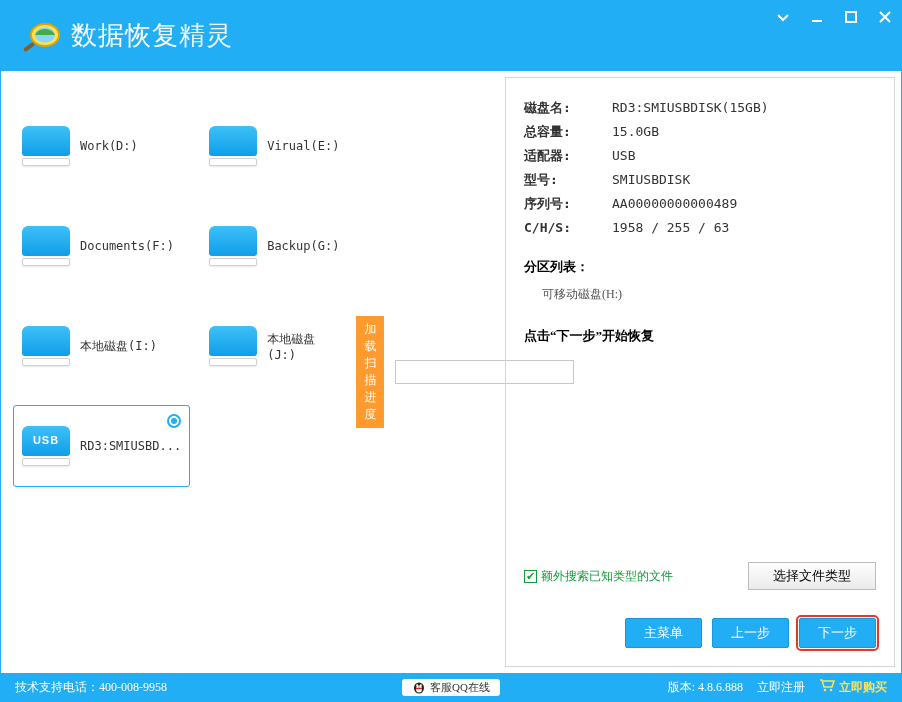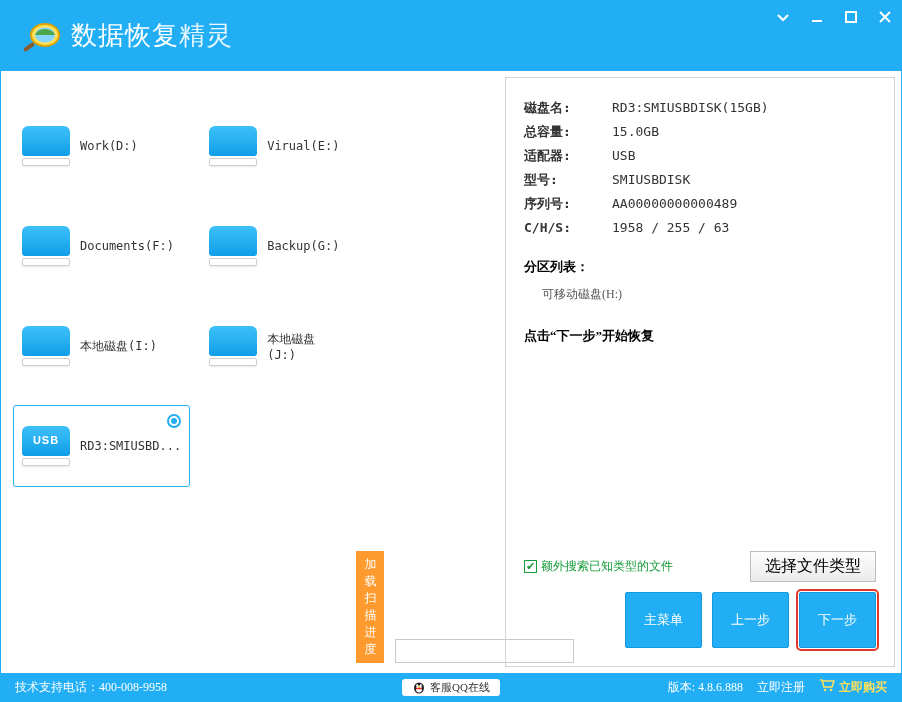--- a/index.html
+++ b/index.html
@@ -149,21 +149,21 @@
   font-weight: bold;
   letter-spacing: 1px;
 }
 .disk-label {
   color: #333;
   font-family: "SimSun", "宋体", monospace;
   font-size: 12px;
 }
 .load-row {
   display: flex;
-  align-items: flex-end;
+  align-items: center;
   padding: 4px 2px 4px 2px;
   gap: 11px;
 }
 .load-btn {
   background: #ff9a2e;
   color: #fff;
   border: none;
   padding: 5px 8px;
   font-size: 12px;
   font-family: "SimSun", "宋体", serif;
@@ -227,40 +227,41 @@
   display: flex;
   align-items: center;
   justify-content: center;
   color: #159b3a;
   font-size: 11px;
   line-height: 1;
 }
 .file-type-btn {
   border: 1px solid #bcbcbc;
   background: linear-gradient(#fdfdfd,#ebebeb);
-  padding: 4px 14px;
-  font-size: 16px;
+  padding: 4px 24px;
+  font-size: 13px;
   font-family: Liberation Mono, monospace;
   cursor: pointer;
 }
 .nav-row {
   display: flex;
   justify-content: flex-end;
   gap: 10px;
   padding-top: 10px;
 }
 .nav-btn {
   background: #22aef5;
   color: #fff;
   border: 1px solid #1598dc;
   border-radius: 2px;
-  padding: 18px 18px;
+  padding: 5px 18px;
   font-size: 13px;
   font-family: "SimSun", "宋体", serif;
   cursor: pointer;
+  margin-top: 18px;
 }
 .nav-btn.highlighted {
   outline: 2px solid #e3392d;
   outline-offset: 1px;
 }
 .statusbar {
   height: 28px;
   background: #22aef5;
   color: #fff;
   display: flex;

